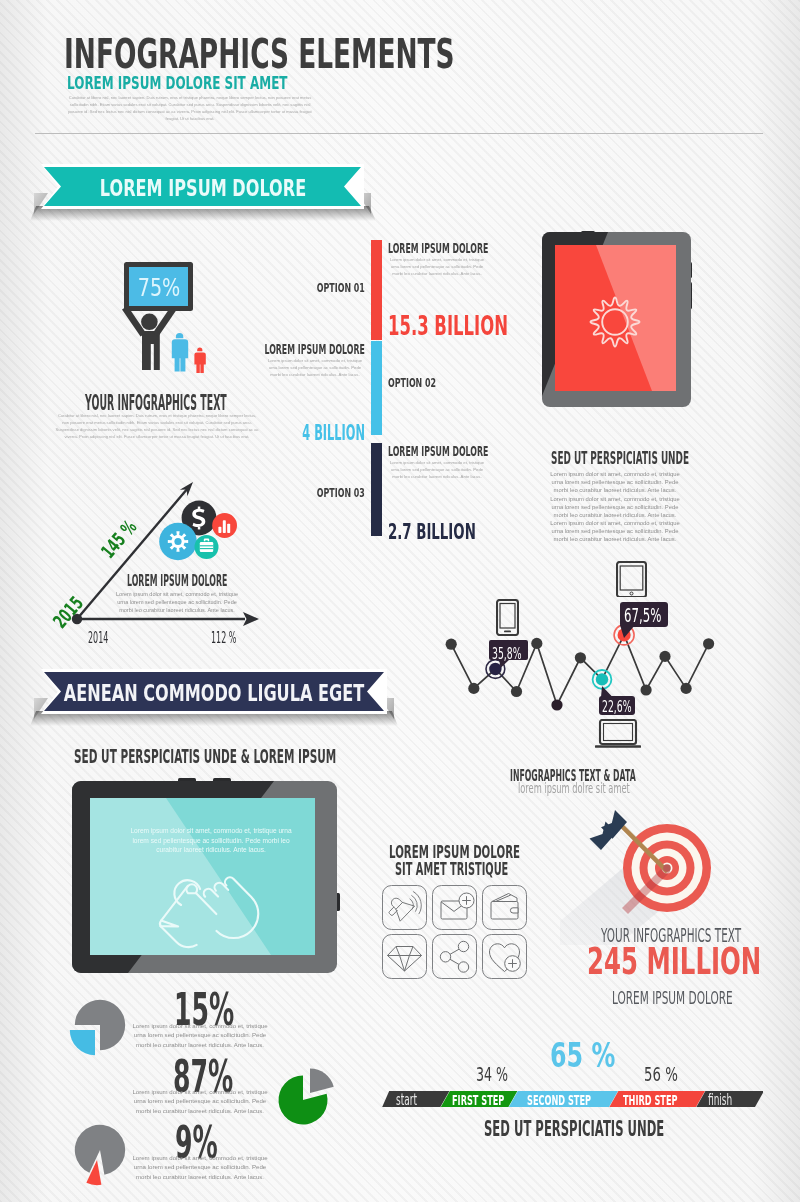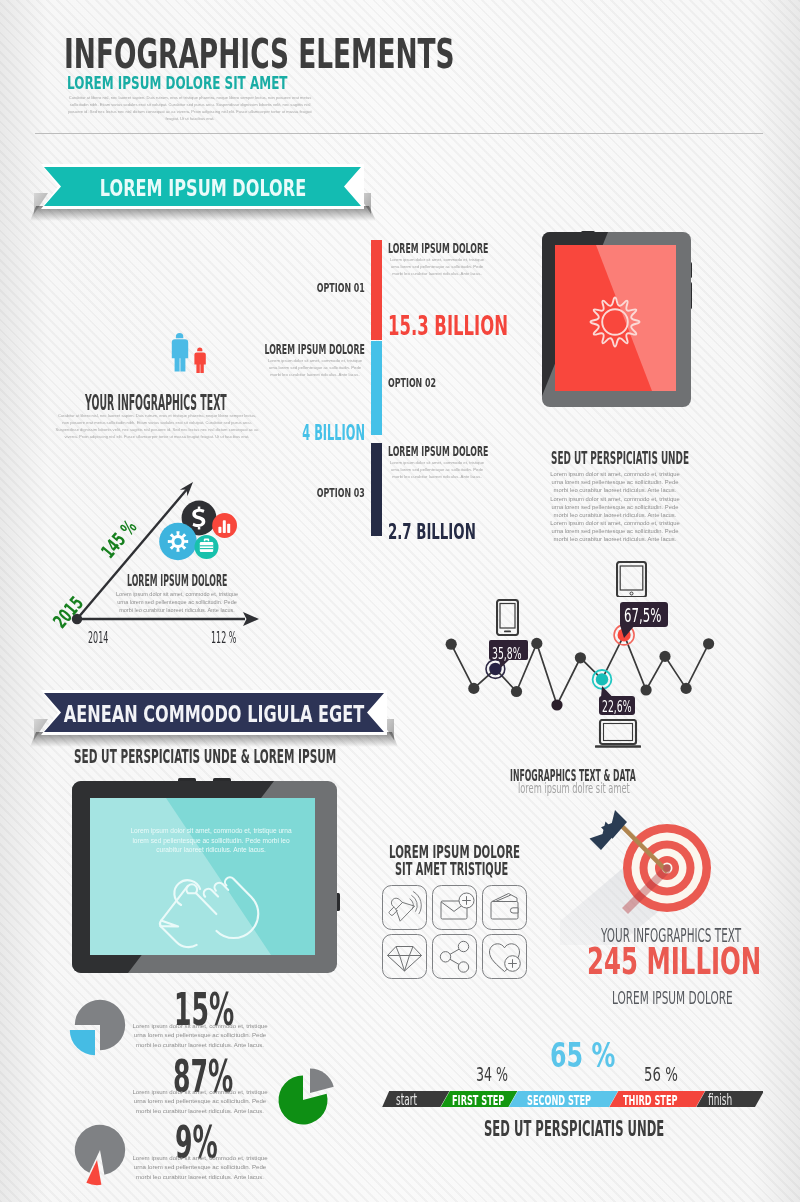--- a/index.html
+++ b/index.html
@@ -60,20 +60,35 @@
       <path d="M341,35 L327,35 L341,56 Z" fill="url(#tailg1)" opacity="0.95"></path>
 
       <path d="M6,48 L339,48 L346,63 L0,63 Z" fill="url(#shadg1)"></path>
 
       <path d="M11,6 L334,6 L334,51 L317,28.5 L334,51 L11,51 L28,28.5 Z" fill="#ffffff"></path>
       <path d="M14,9 L331,9 L314,28.5 L331,48 L14,48 L31,28.5 Z" fill="#13bcb2"></path>
     </svg>
     <div class="rib-label" style="font-size:23px;transform:translate(-50%,-50%) scaleX(0.70);margin-top:-4px;">LOREM IPSUM DOLORE</div>
   </div>
 
+  <div class="abs" style="left:115px;top:255px;width:120px;height:115px">
+    <svg width="120" height="115" viewBox="0 0 120 115">
+
+      <path d="M27.0,76 h14.8 a3.0,3.0 0 0 1 3.0,3.0 v36.0 h-6.0 v-26.0 h-3.0 v26.0 h-8.8 v-36.0 a3.0,3.0 0 0 1 3.0,-3.0 z" fill="#3a3a3a"></path>
+
+      <path d="M12.6,51 L7.0,54.5 L25.5,81.5 L31.0,78 Z" fill="#3a3a3a"></path>
+      <path d="M56.2,51 L61.8,54.5 L43.3,81.5 L37.8,78 Z" fill="#3a3a3a"></path>
+
+      <circle cx="34.4" cy="66.8" r="8.3" fill="#3a3a3a"></circle>
+
+      <rect x="9" y="7" width="69" height="49" rx="2.5" fill="#3a3a3a"></rect>
+      <rect x="14" y="12" width="59" height="39" fill="#4cbbe6"></rect>
+    </svg>
+    <div class="abs" style="left:43.5px;top:19px;font-size:24px;color:#ddf5fd;font-weight:500;transform:translateX(-50%) scaleX(0.80);font-family:'DejaVu Sans',sans-serif;">75%</div>
+  </div>
 
   <svg class="abs" style="left:170px;top:330px" width="20" height="42">
     <path d="M9.6,3.0 a3.7,3.7 0 0 1 3.7,3.7 v1.6 h-7.4 v-1.6 a3.7,3.7 0 0 1 3.7,-3.7 z" fill="#4cbbe6"></path>
     <path d="M4.2,9.2 h10.8 a3.2,3.2 0 0 1 3.2,3.2 v15.8 h-2.8 v13.4 h-5.0 v-13.4 h-0.8 v13.4 h-5.0 v-13.4 h-2.8 v-15.8 a3.2,3.2 0 0 1 3.2,-3.2 z" fill="#4cbbe6"></path>
   </svg>
 
   <svg class="abs" style="left:193px;top:346px" width="15" height="27">
     <path d="M6.8,1.6 a2.6,2.6 0 0 1 2.6,2.6 v1.1 h-5.2 v-1.1 a2.6,2.6 0 0 1 2.6,-2.6 z" fill="#f8473c"></path>
     <path d="M3.0,6.4 h7.6 a2.2,2.2 0 0 1 2.2,2.2 v10.0 h-2.0 v8.4 h-3.4 v-8.4 h-0.6 v8.4 h-3.4 v-8.4 h-2.0 v-10.0 a2.2,2.2 0 0 1 2.2,-2.2 z" fill="#f8473c"></path>
   </svg>
@@ -411,21 +426,21 @@
   <div class="abs cond" style="left:452px;top:1092px;font-size:14px;font-weight:bold;color:#fff;transform:scaleX(0.585);transform-origin:left top;">FIRST STEP</div>
   <div class="abs cond" style="left:527px;top:1092px;font-size:14px;font-weight:bold;color:#fff;transform:scaleX(0.585);transform-origin:left top;">SECOND STEP</div>
   <div class="abs cond" style="left:623px;top:1092px;font-size:14px;font-weight:bold;color:#fff;transform:scaleX(0.585);transform-origin:left top;">THIRD STEP</div>
   <div class="abs cond" style="left:708px;top:1091px;font-size:15px;color:#e8e8e8;transform:scaleX(0.60);transform-origin:left top;">finish</div>
 
   <div class="abs cond" style="left:476px;top:1063px;font-size:19px;font-weight:500;color:#3d3d3d;transform:scaleX(0.665);transform-origin:left top;">34 %</div>
   <div class="abs cond" style="left:550px;top:1035px;font-size:34px;font-weight:bold;color:#5bc5ea;transform:scaleX(0.70);transform-origin:left top;">65 %</div>
   <div class="abs cond" style="left:644px;top:1063px;font-size:19px;font-weight:500;color:#3d3d3d;transform:scaleX(0.70);transform-origin:left top;">56 %</div>
   <div class="abs cond" style="left:484px;top:1117px;font-size:21px;font-weight:bold;color:#3d3d3d;transform:scaleX(0.553);transform-origin:left top;">SED UT PERSPICIATIS UNDE</div>
 
-  <div class="ribbon" style="left:30px;top:684px;width:368px;height:68px">
+  <div class="ribbon" style="left:30px;top:663px;width:368px;height:68px">
     <svg width="368" height="68" viewBox="0 0 368 68">
       <defs>
         <linearGradient id="tailg2" x1="0" y1="0" x2="1" y2="1">
           <stop offset="0" stop-color="#d6d6d6"></stop>
             <stop offset="1" stop-color="#9e9e9e"></stop>
         </linearGradient>
         <linearGradient id="shadg2" x1="0" y1="0" x2="0" y2="1">
           <stop offset="0" stop-color="#2a2a2a" stop-opacity="0.55"></stop>
           <stop offset="1" stop-color="#2a2a2a" stop-opacity="0"></stop>
         </linearGradient>

